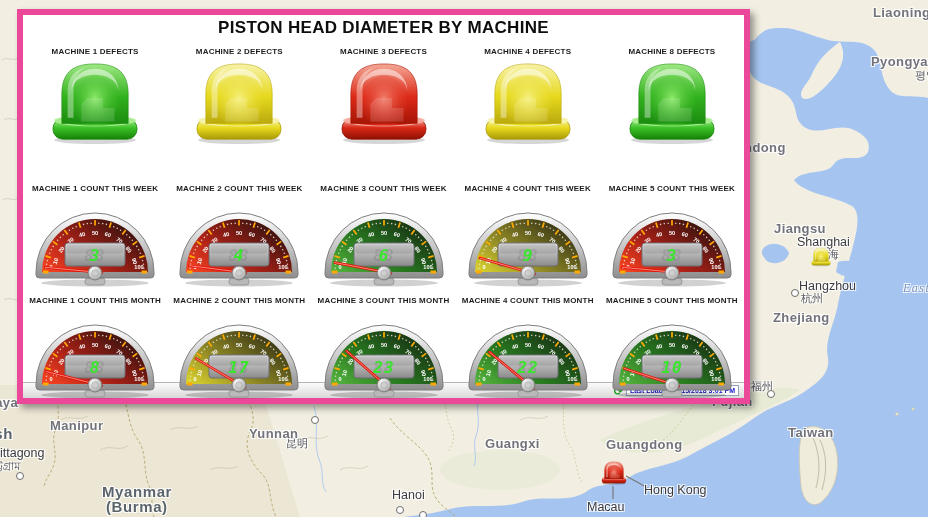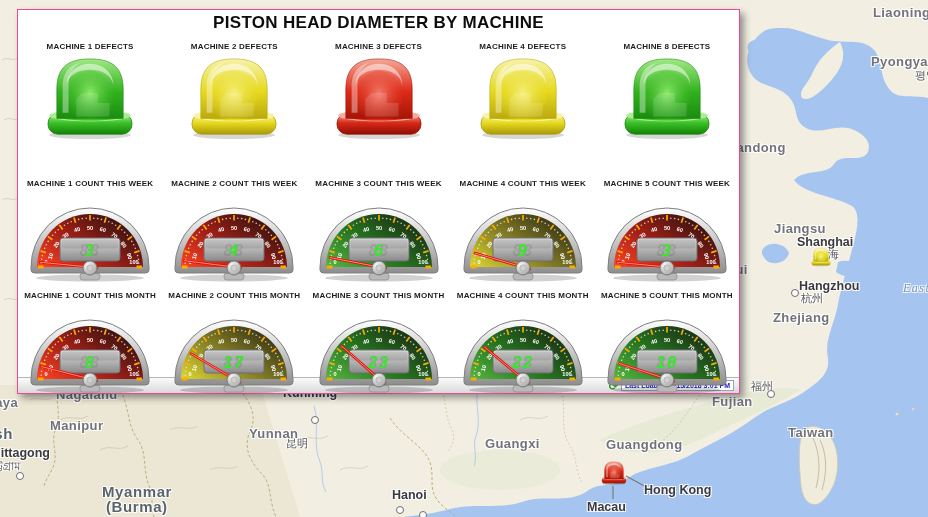--- a/index.html
+++ b/index.html
@@ -6,31 +6,31 @@
   #stage{position:relative;width:928px;height:517px;overflow:hidden;
     font-family:"Liberation Sans",sans-serif;background:#f2efe2;}
   
   #map{position:absolute;inset:0;}
   #map-geo{position:absolute;left:0;top:0;}
   #map-labels,#map-markers{position:absolute;inset:0;pointer-events:none;}
   .mlabel{position:absolute;white-space:nowrap;
     text-shadow:-1px -1px 0 rgba(255,255,255,.85),1px -1px 0 rgba(255,255,255,.85),
                 -1px 1px 0 rgba(255,255,255,.85),1px 1px 0 rgba(255,255,255,.85);}
   .province{font-weight:700;font-size:13px;color:#72727a;letter-spacing:.4px;}
-  .city{font-weight:700;font-size:12.5px;color:#3a3a40;text-align:right;}
+  .city{font-weight:400;font-size:12.5px;color:#3a3a40;text-align:right;}
   .country{font-weight:700;font-size:15px;color:#5b646b;letter-spacing:.6px;}
   .cjk{font-weight:400;font-size:11px;color:#55555c;}
   .water{font-family:"Liberation Serif",serif;font-style:italic;font-size:12px;
     color:#7e94bb;letter-spacing:1.5px;}
   .mdot{position:absolute;width:6px;height:6px;border:1.6px solid #6d6d6d;
     border-radius:50%;background:#fff;}
   .mmarker{position:absolute;}
   
   #panel{position:absolute;left:17px;top:9px;width:721px;height:383px;
-    background:#fff;border:1px solid #ec4899;box-shadow:4px 4px 7px rgba(0,0,0,.4);}
+    background:#fff;border:6px solid #ec4899;box-shadow:4px 4px 7px rgba(0,0,0,.4);}
   #panel-title{position:absolute;left:0;top:3px;width:100%;text-align:center;
     font-size:17px;font-weight:700;color:#0d0d0d;letter-spacing:.3px;}
   .row{position:absolute;left:0;width:100%;display:flex;z-index:2;justify-content:space-between;}
   #lights-row{top:32px;}
   #week-row{top:169px;}
   #month-row{top:281px;}
   .cell{width:20%;display:flex;flex-direction:column;align-items:center;}
   .mach-label{font-size:8px;font-weight:700;color:#1c1c1c;letter-spacing:.2px;
     text-align:center;margin-bottom:5px;}
   .widget{line-height:0;}

